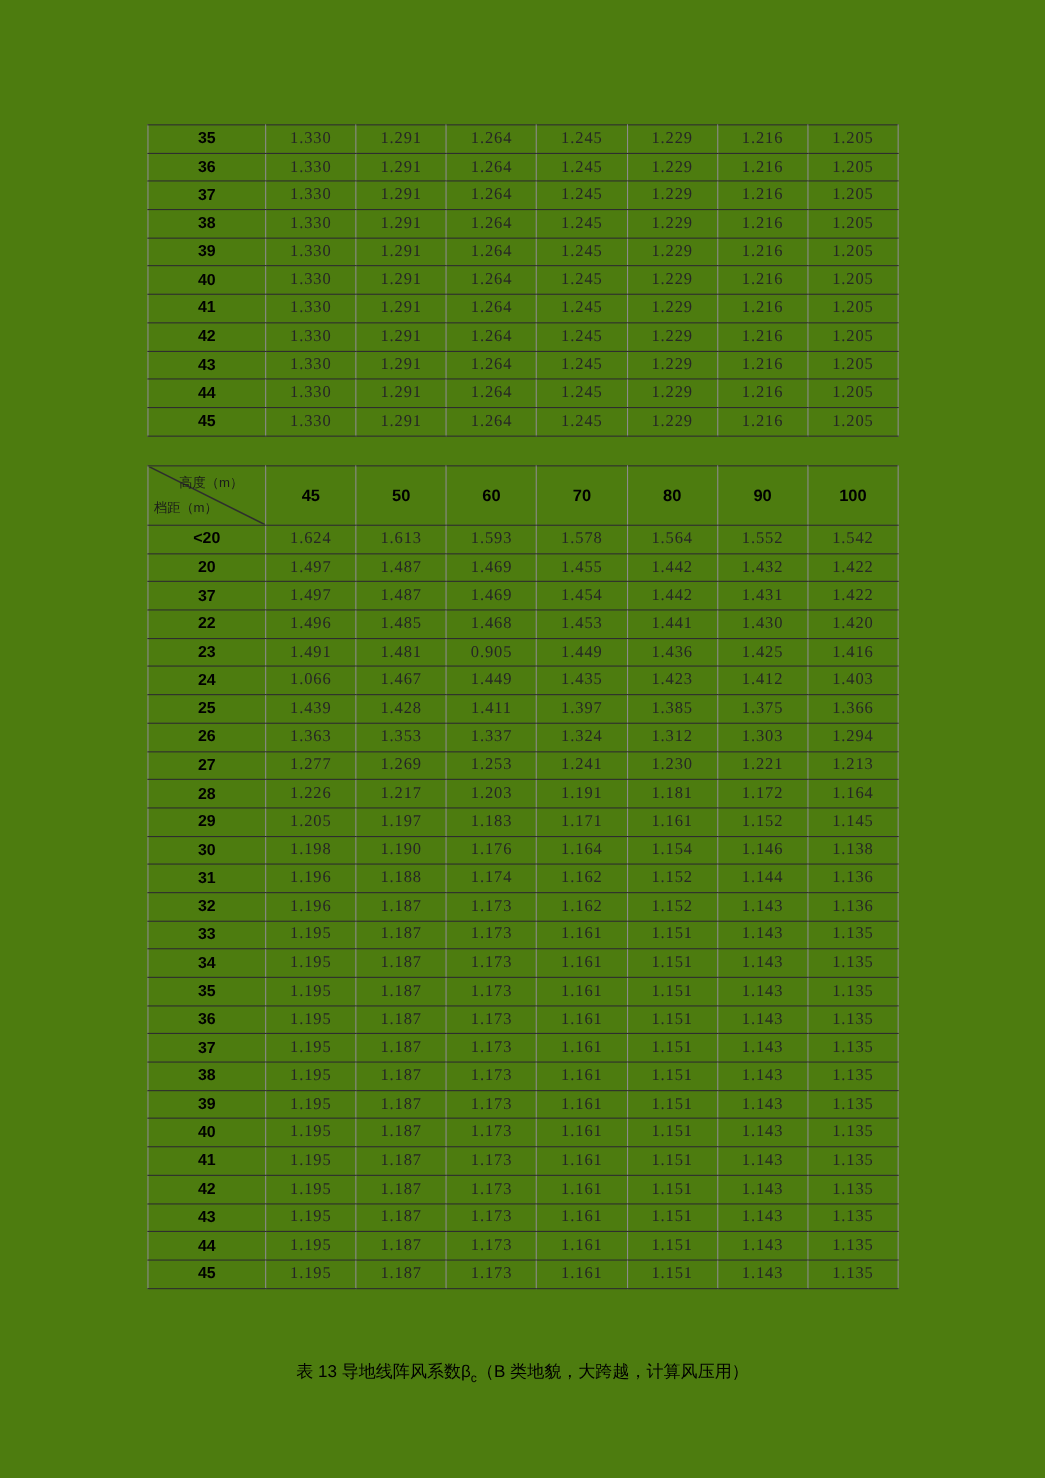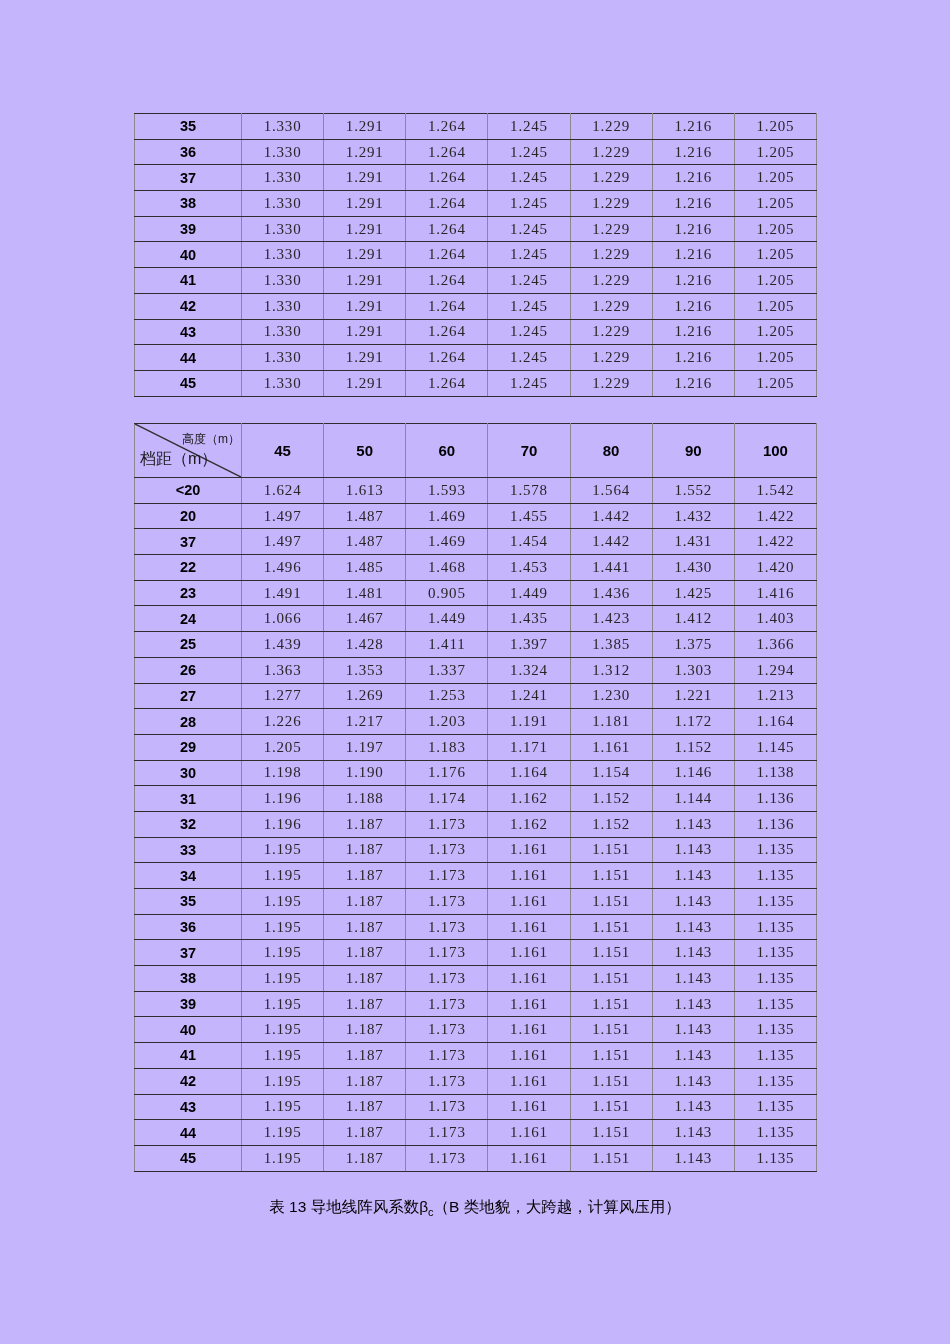--- a/index.html
+++ b/index.html
@@ -5,21 +5,21 @@
   html, body {
     margin: 0;
     padding: 0;
     background: #ffffff;
     font-family: "Liberation Sans", sans-serif;
   }
   .page {
     position: relative;
     width: 950px;
     height: 1344px;
-    background: #c4b5fd;
+    background: #4d7c0f;
     overflow: hidden;
   }
   table.data-table {
     position: absolute;
     left: 134px;
     width: 683px;
     border-collapse: collapse;
     table-layout: fixed;
   }
   #table-continuation { top: 113px; }
@@ -63,39 +63,39 @@
   }
   .corner-cell svg {
     position: absolute;
     top: 0; left: 0;
     width: 100%; height: 100%;
     display: block;
   }
   .corner-top {
     position: absolute;
     top: 7px;
-    right: 1px;
+    right: 20px;
     font-size: 12px;
     font-weight: normal;
     color: #1a1a1a;
     white-space: nowrap;
   }
   .corner-bottom {
     position: absolute;
     bottom: 7px;
     left: 5px;
-    font-size: 16px;
+    font-size: 12px;
     font-weight: normal;
     color: #1a1a1a;
     white-space: nowrap;
     margin-top: 40px;
   }
   .caption {
     position: absolute;
-    top: 1197px;
+    top: 1237px;
     left: 0;
     width: 950px;
     text-align: center;
     font-size: 15.5px;
     color: #000000;
     font-family: "Liberation Sans", sans-serif;
   }
   .caption sub {
     font-size: 11px;
   }

